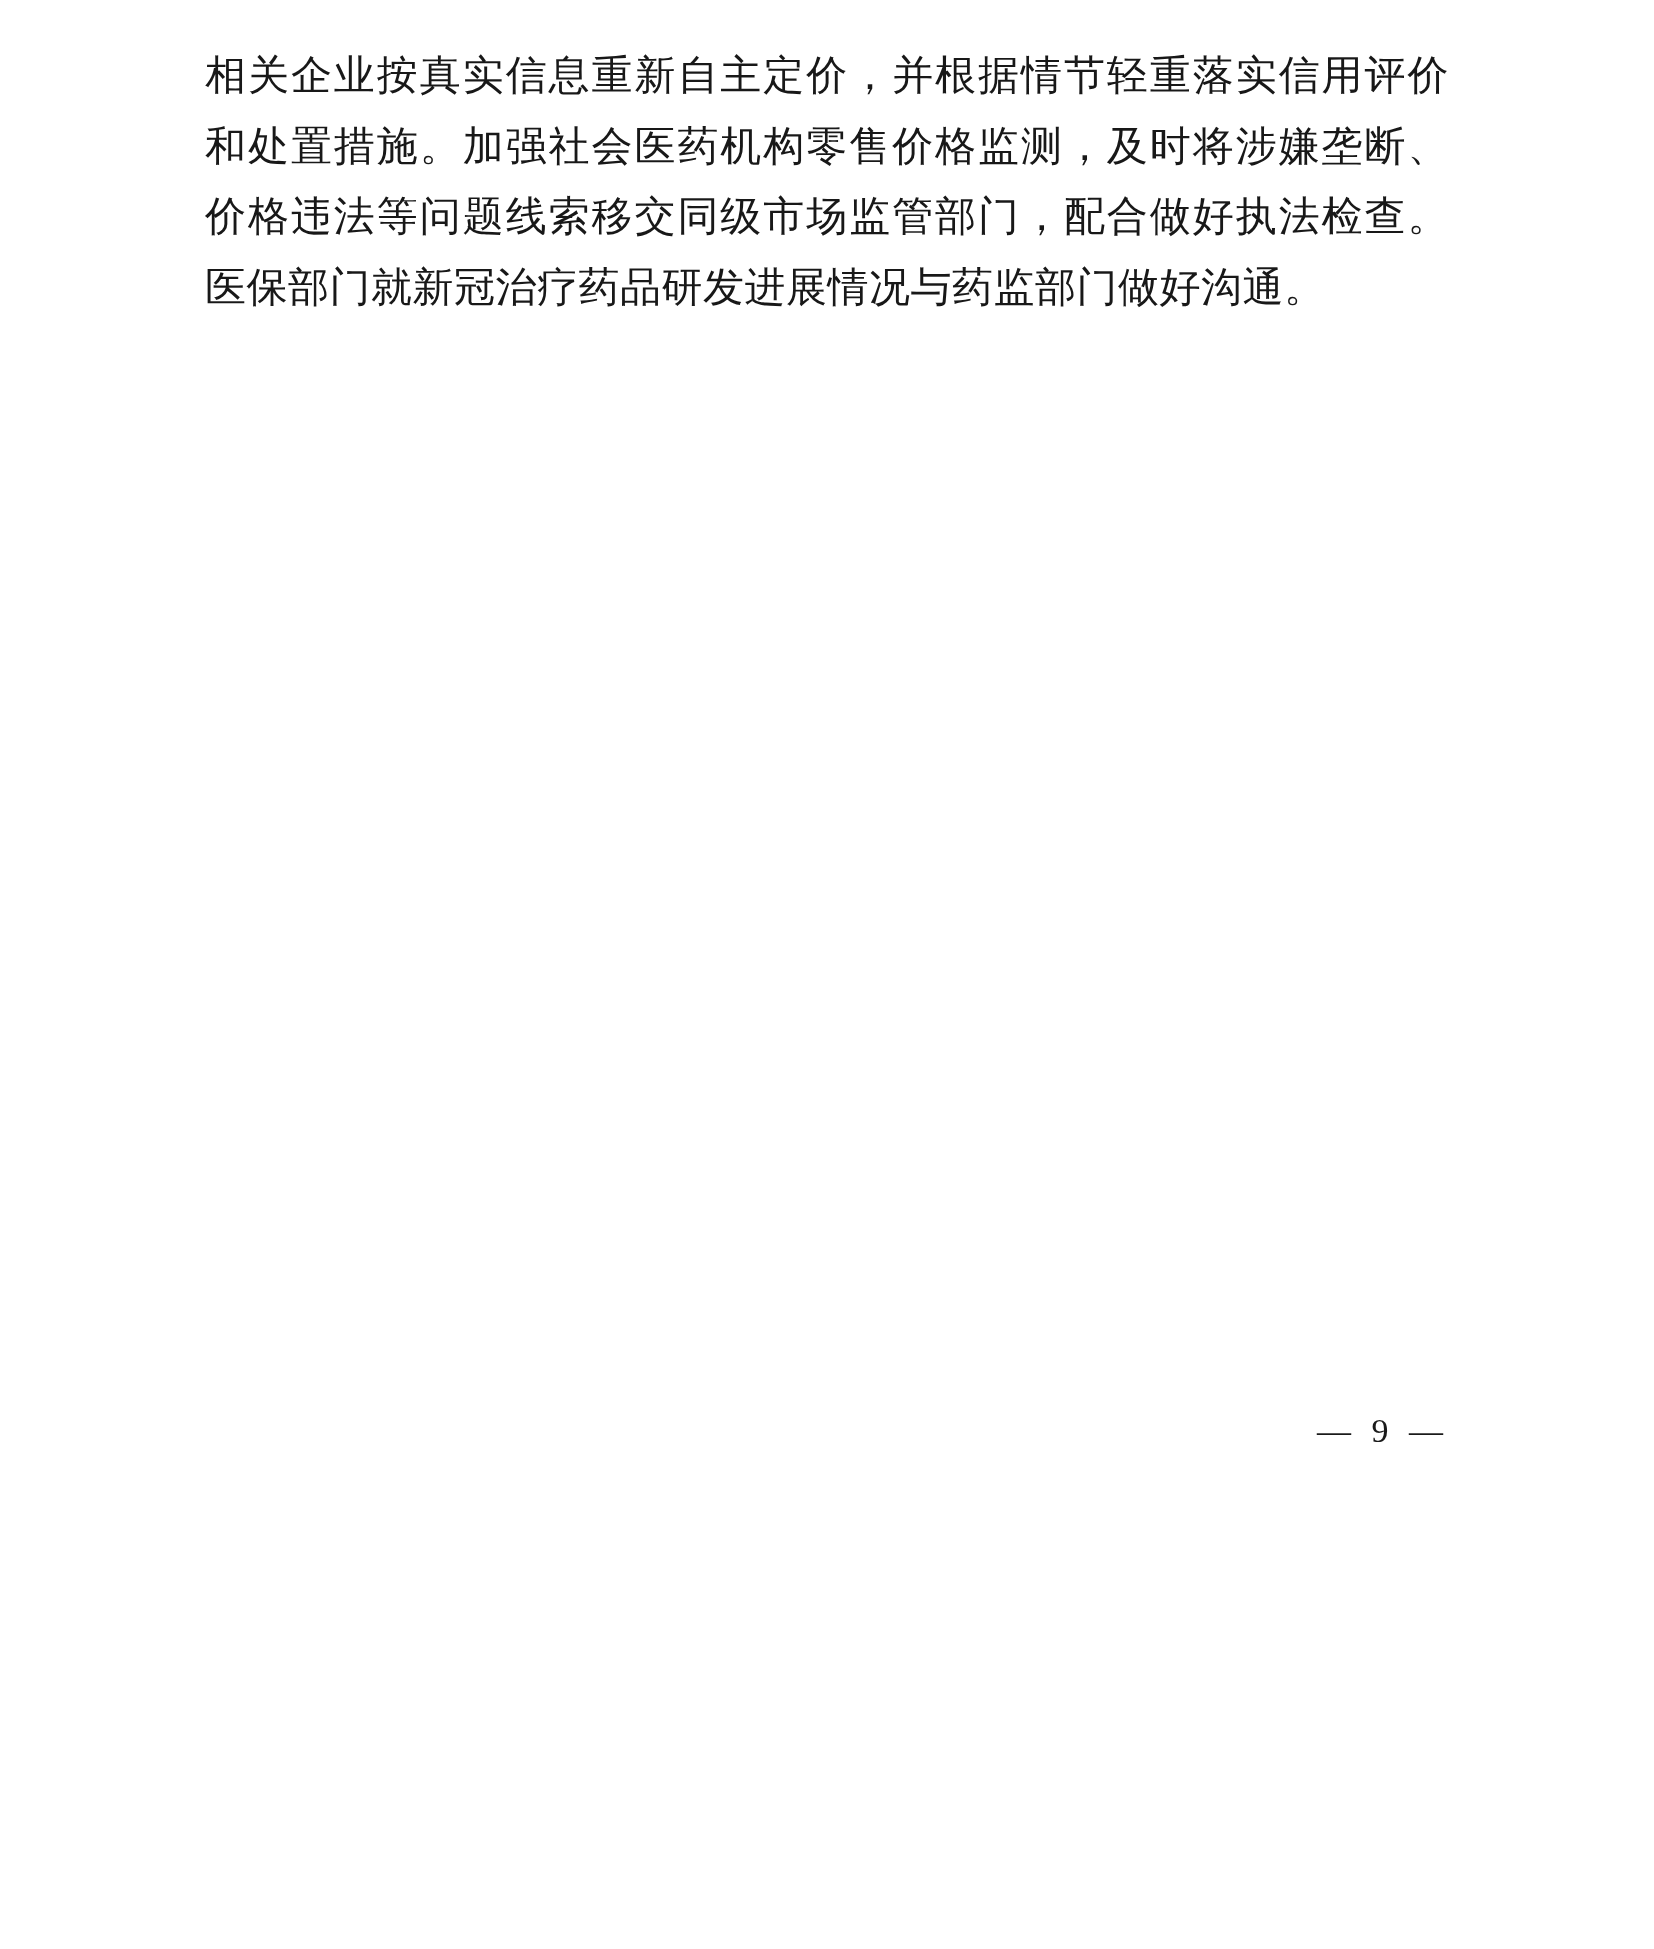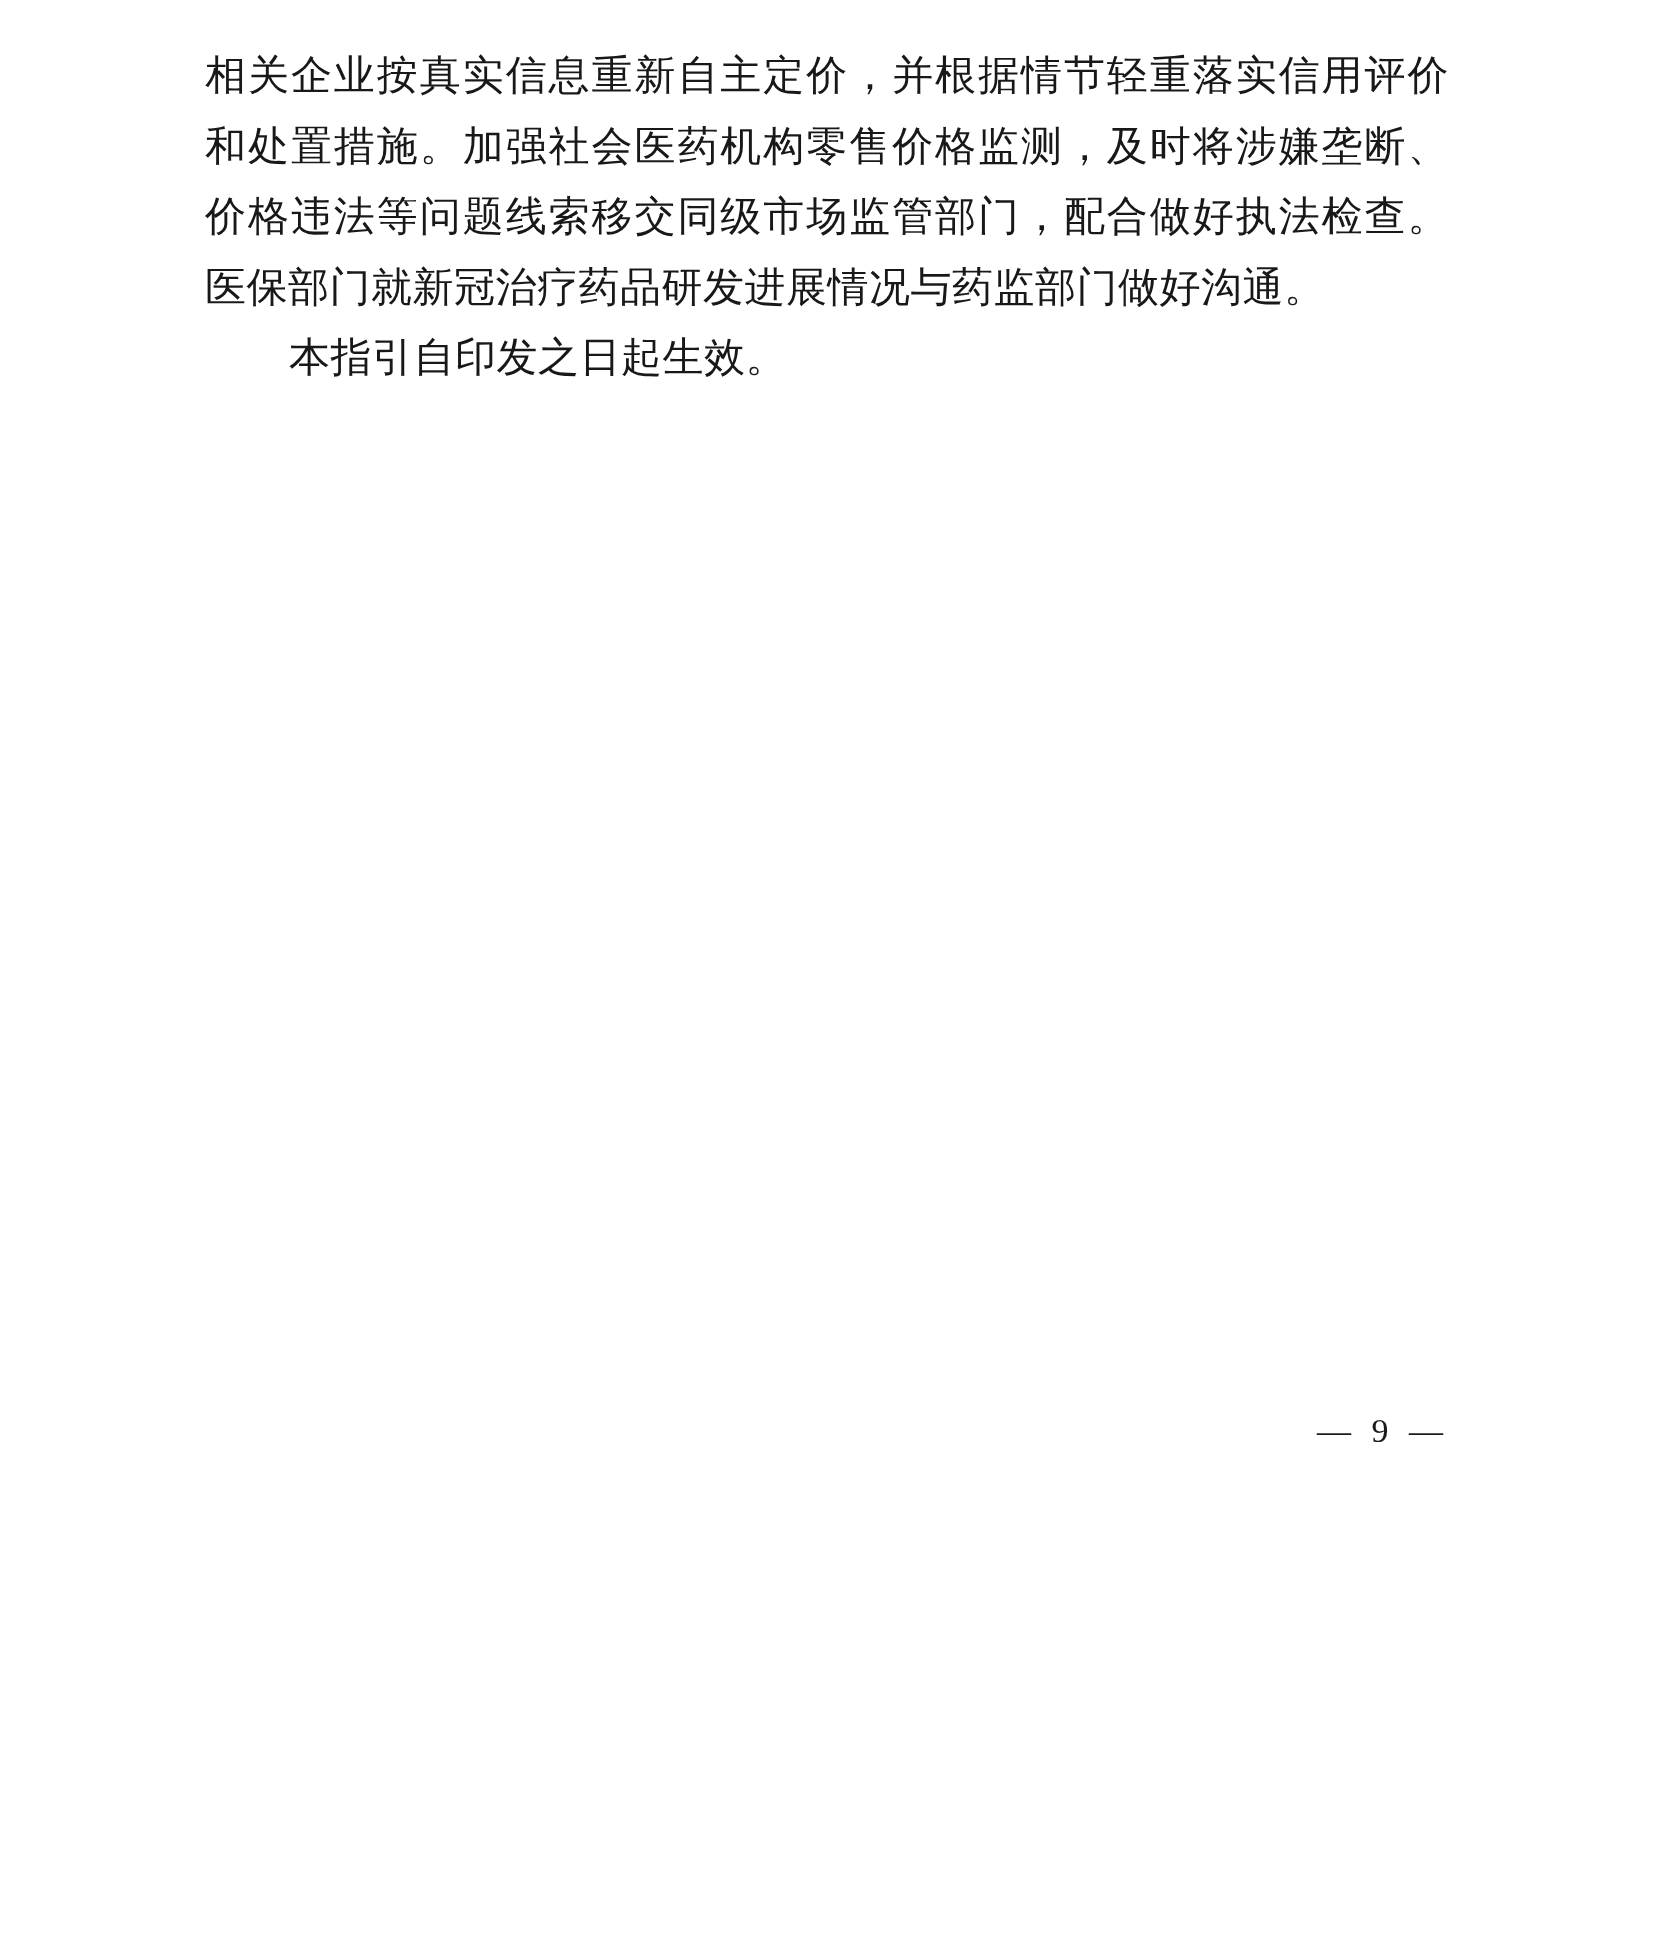--- a/index.html
+++ b/index.html
@@ -55,18 +55,17 @@
     color: #1a1a1a;
     font-family: "Liberation Serif", "DejaVu Serif", serif;
   }
 </style>
 </head>
 <body>
 
 <div class="page">
   <div class="body-text">
     <p class="para">相关企业按真实信息重新自主定价，并根据情节轻重落实信用评价和处置措施。加强社会医药机构零售价格监测，及时将涉嫌垄断、价格违法等问题线索移交同级市场监管部门，配合做好执法检查。医保部门就新冠治疗药品研发进展情况与药监部门做好沟通。</p>
-    <p class="para-indent">本指引自印发之日起生效。</p>
   </div>
   <div class="footer">
     <span class="page-number">— 9 —</span>
   </div>
 </div>
 
 </body></html>

